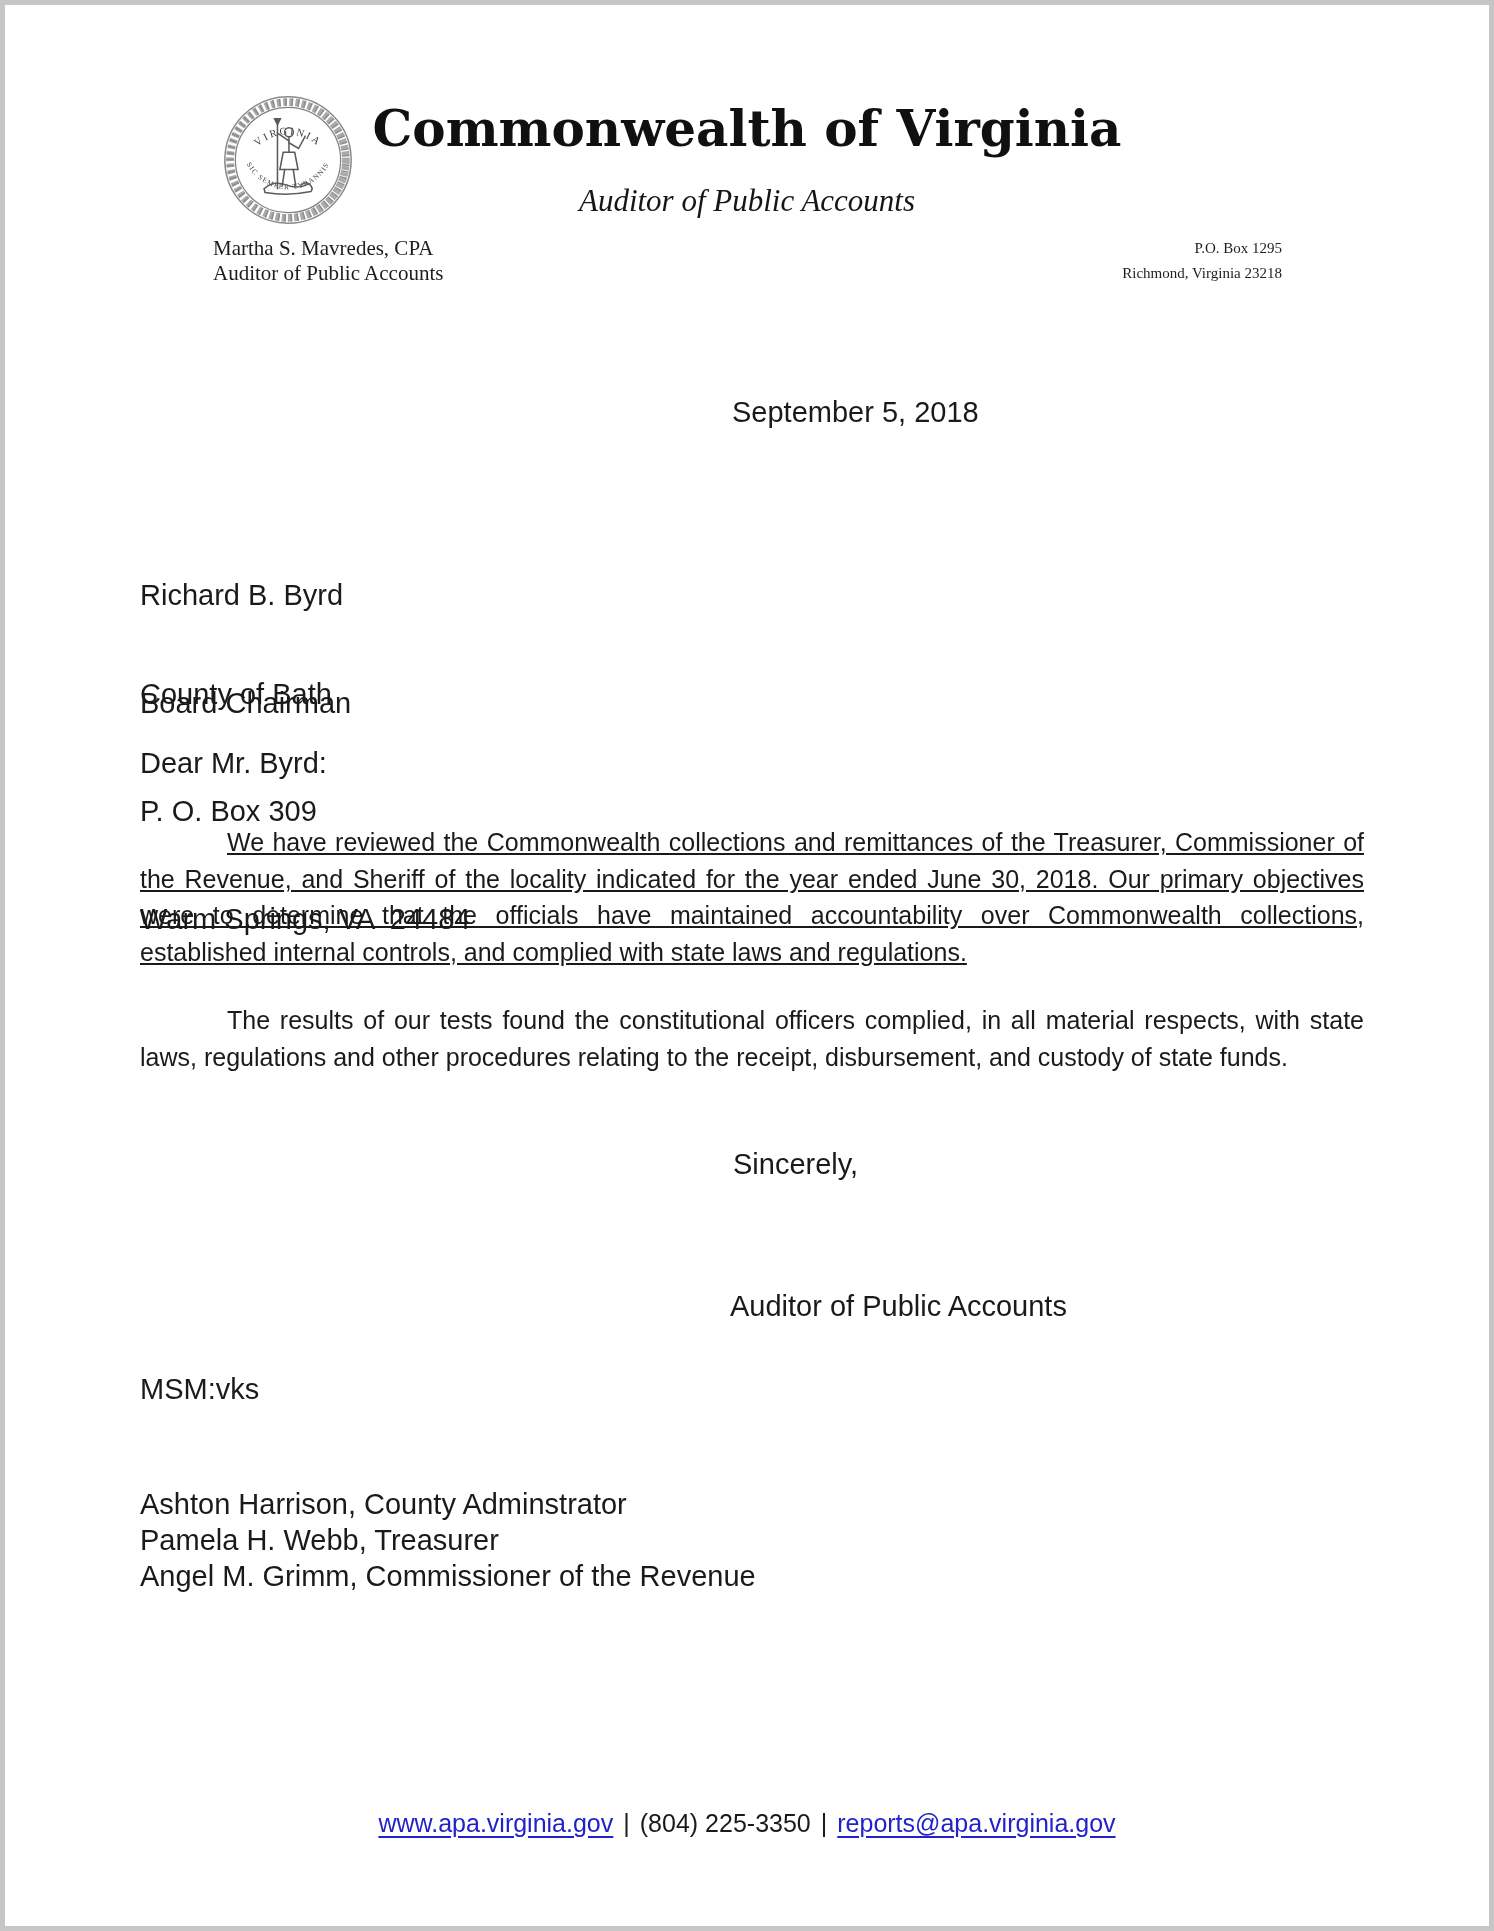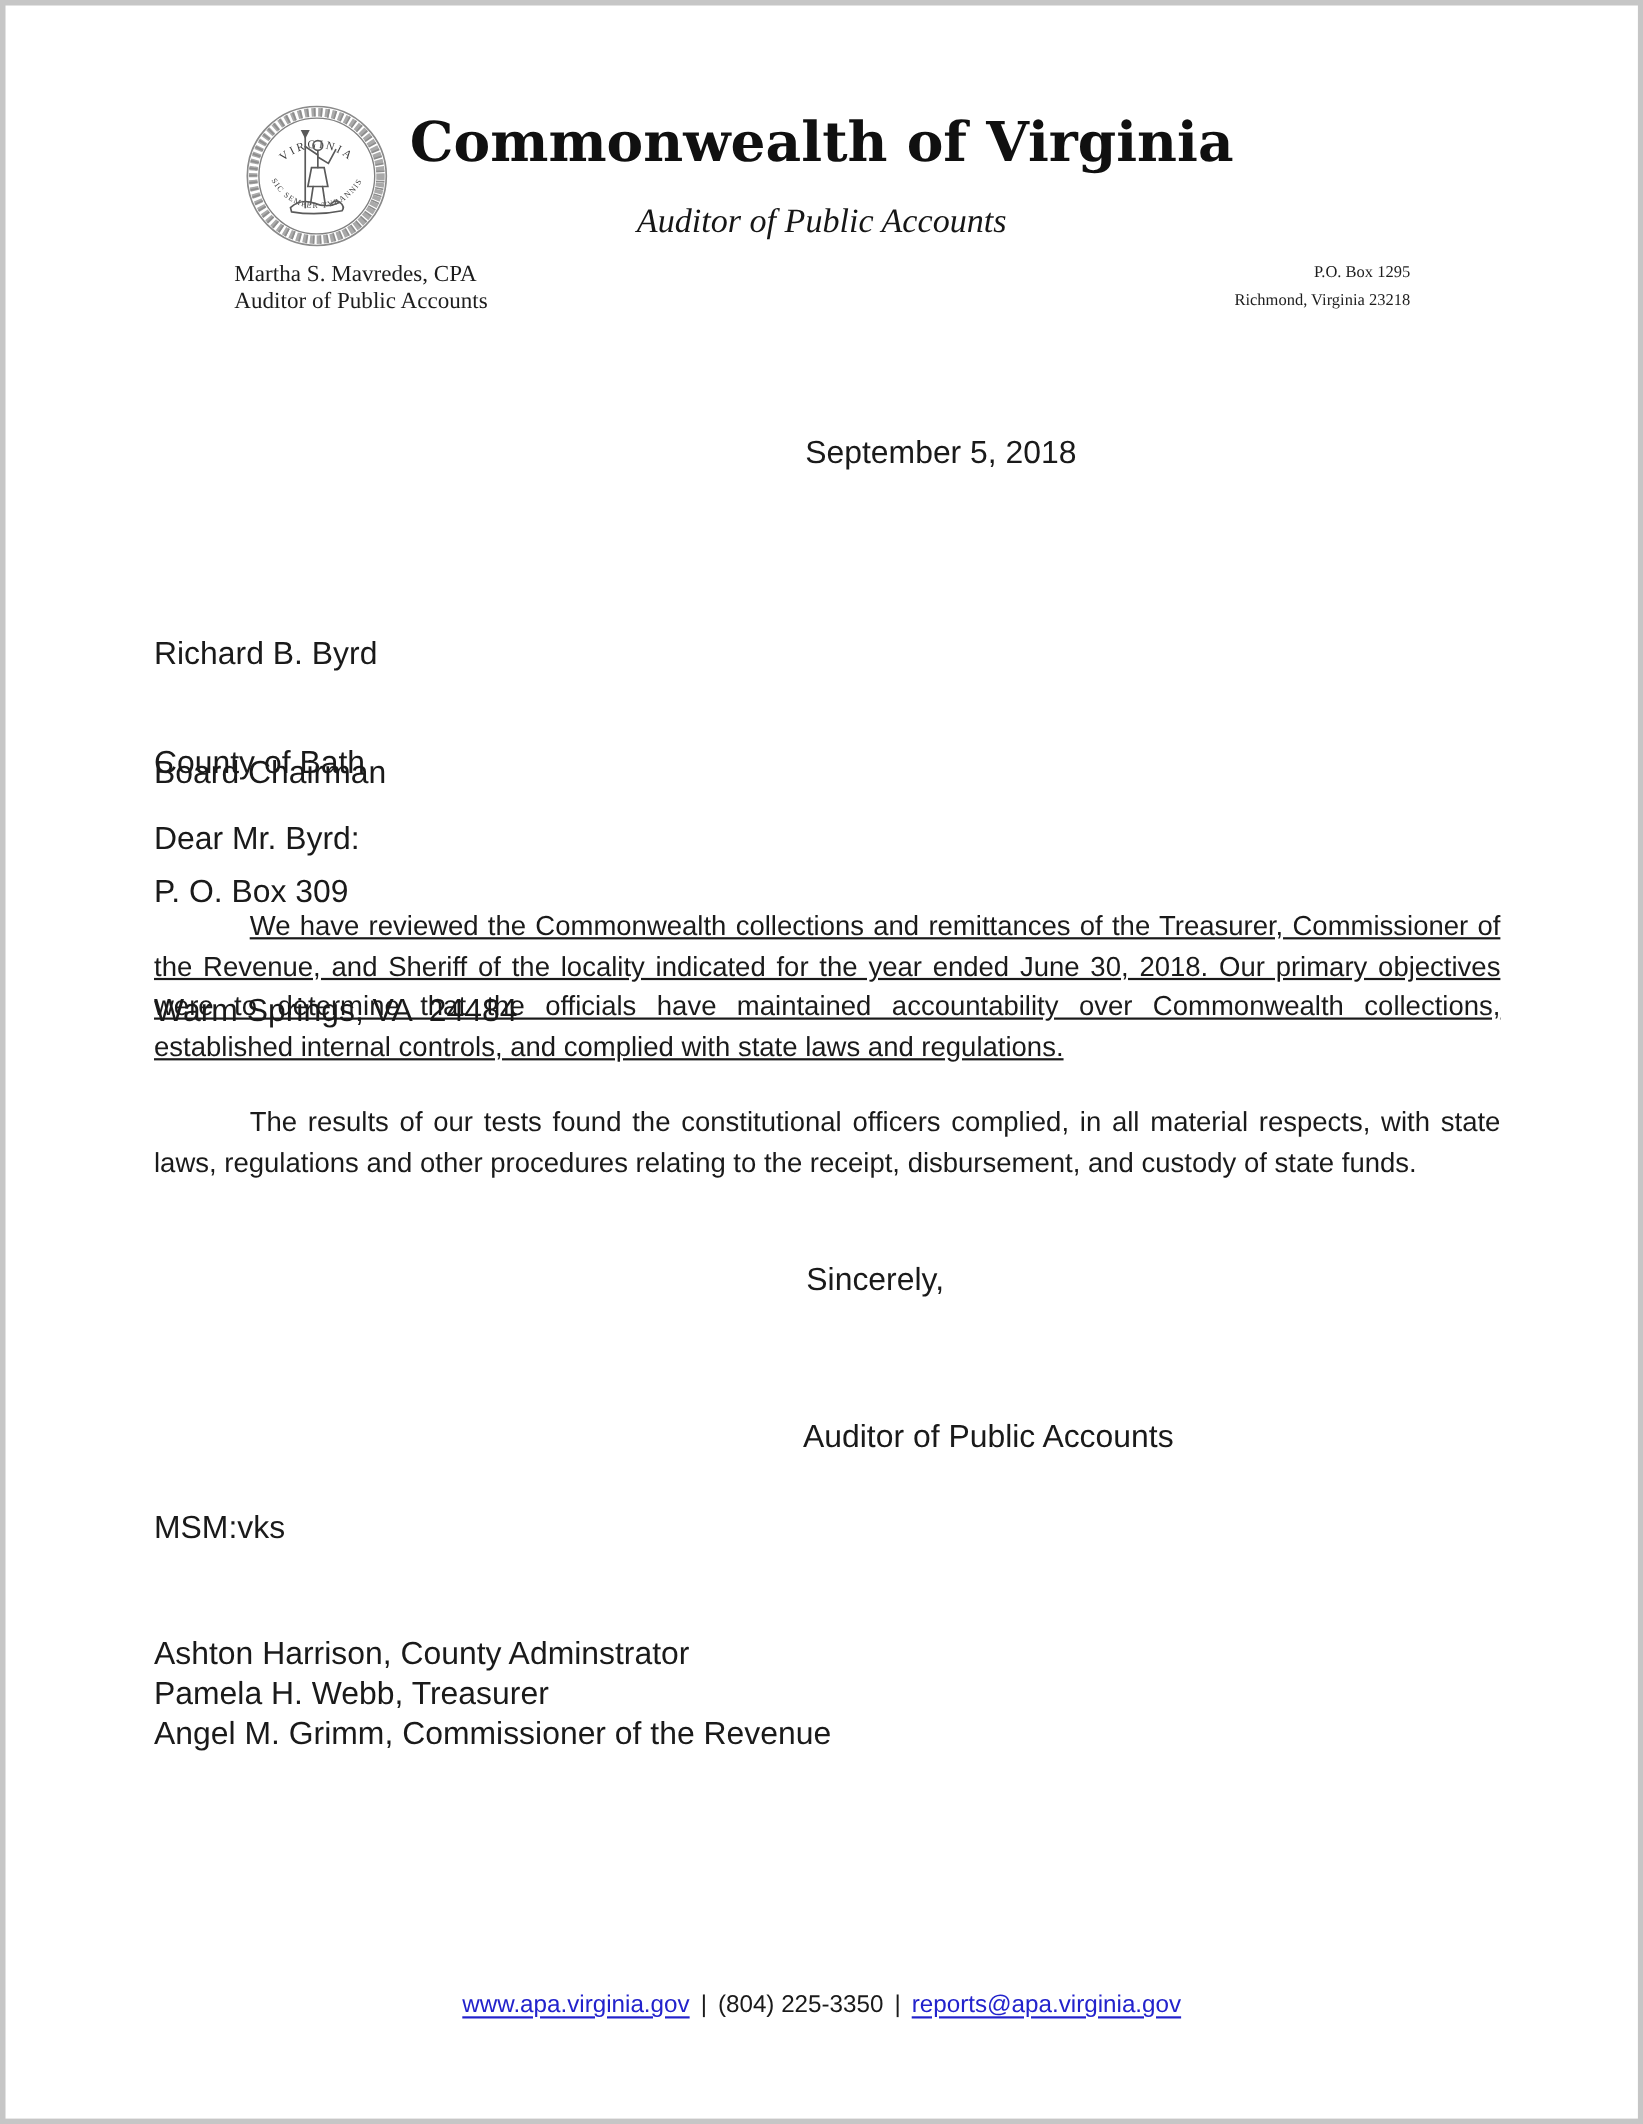--- a/index.html
+++ b/index.html
@@ -68,21 +68,21 @@
   .reference { left: 135px; top: 1366px; }
 
   .cc-block { left: 135px; top: 1481px; display: flex; }
   .cc-label { width: 87px; }
   .cc-list div { line-height: 36px; }
 
   
   .footer {
     left: 0; top: 1804px; width: 100%;
     text-align: center;
-    font-size: 22px;
+    font-size: 25px;
     color: #1a1a1a;
   }
   .footer a {
     color: #2222cc;
     text-decoration: underline;
     text-underline-offset: 4px;
     cursor: pointer;
   }
   .footer .sep { padding: 0 10px; color: #1a1a1a; }
 </style>

